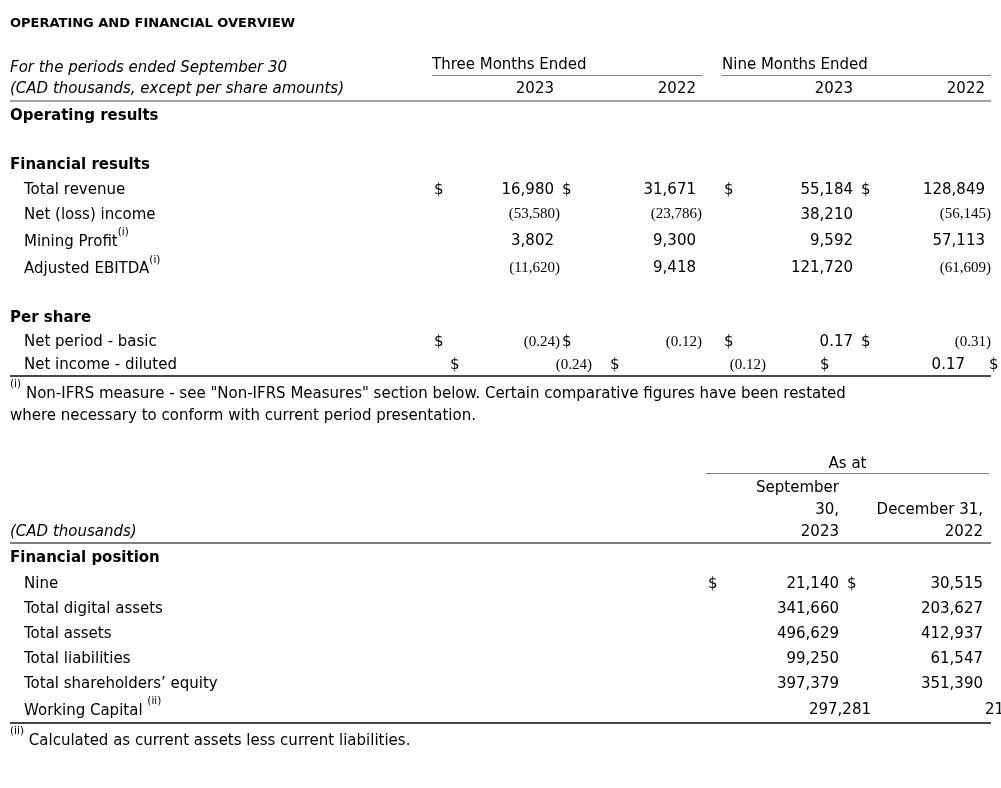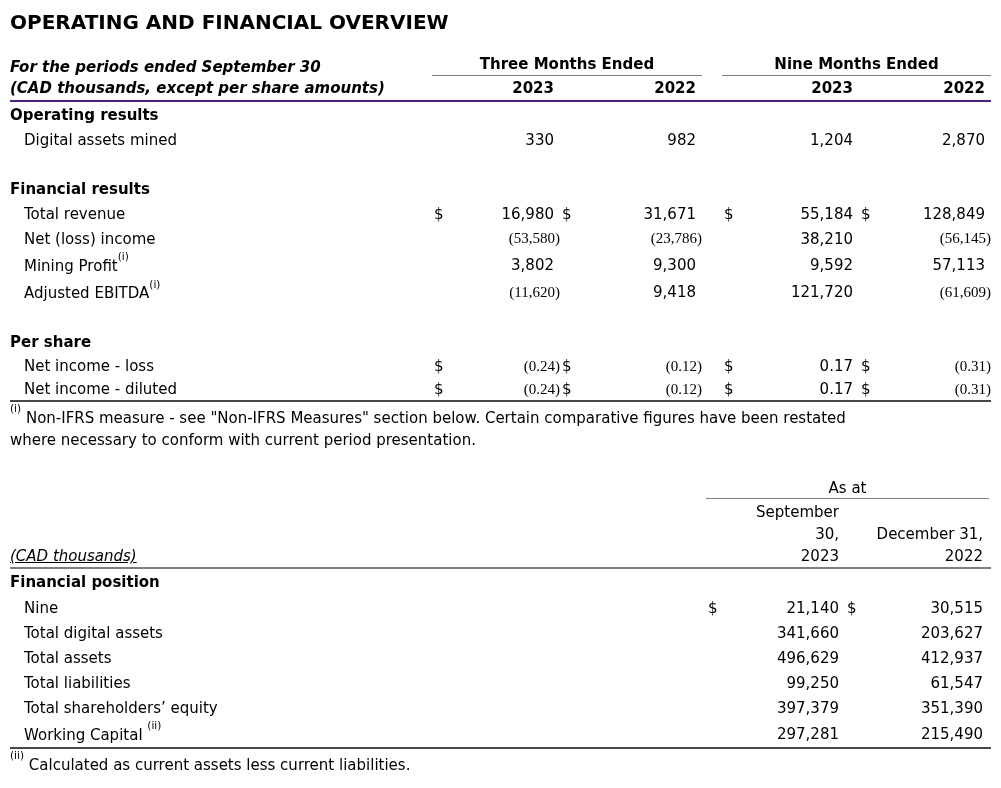--- a/index.html
+++ b/index.html
@@ -5,53 +5,53 @@
   * { margin: 0; padding: 0; box-sizing: border-box; }
   html, body { background: #ffffff; }
   body {
     width: 1001px; height: 788px;
     font-family: "DejaVu Sans", "Liberation Sans", sans-serif;
     font-size: 15px; color: #000;
     padding: 13px 0 0 10px;
     overflow: hidden;
   }
   .content { width: 981px; }
-  .doc-title { font-weight: bold; font-size: 20px; line-height: 19px; }
+  .doc-title { font-weight: bold; font-size: 13px; line-height: 19px; }
 
   
   .t1 { margin-top: 21px; }
   .t1row, .t1head-row {
     display: grid;
     grid-template-columns: 422px 26px 102px 22px 120px 20px 27px 110px 16px 116px;
     align-items: center;
   }
   .t1 .hrow1 { height: 23px; align-items: end; }
   .t1 .hrow2 { height: 24px; }
-  .t1head { border-bottom: 2px solid #4c1d95; font-weight: bold; }
+  .t1head { border-bottom: 2px solid #a3a3a3; }
   .group-head {
-    text-align: center; line-height: 21px;
+    text-align: left; line-height: 21px;
     border-bottom: 1.5px solid #808080;
   }
   .g1 { grid-column: 2 / span 4; }
   .g2 { grid-column: 7 / span 4; }
   .caption { font-style: italic; }
   .num { text-align: right; padding-right: 6px; white-space: nowrap; }
   .num.neg { padding-right: 0; font-family: Liberation Serif, serif; }
   .dollar { text-align: left; padding-left: 2px; }
   .label { padding-left: 14px; white-space: nowrap; }
   .heading-cell { font-weight: bold; grid-column: 1 / -1; }
   .r25 { height: 25px; }
   .r24 { height: 24px; }
   .r26 { height: 26px; }
   .r27 { height: 27px; }
   .r28 { height: 28px; }
   .r29 { height: 29px; }
   .spacer24 { height: 24px; }
   .spacer23 { height: 23px; }
-  .bottom-rule { border-bottom: 2.5px solid #474747; }
+  .bottom-rule { border-bottom: 2.5px solid #474747; gap: 16px; }
   .sup { font-size: 10.5px; position: relative; top: -4.5px; }
 
   .footnote { margin-top: 0; line-height: 22px; max-width: 872px; }
   .footnote .sup { top: -5px; }
 
   
   .t2 { margin-top: 27px; }
   .t2row, .t2head-row {
     display: grid;
     grid-template-columns: 696px 26px 113px 20px 124px;
@@ -61,21 +61,21 @@
   .asat-cell {
     grid-column: 2 / span 4;
     text-align: center; line-height: 20px; height: 21px;
     border-bottom: 1.5px solid #808080;
   }
   .t2colhead { align-items: end; padding-top: 2px; }
   .t2colhead .colhdr {
     white-space: pre-line; text-align: right; line-height: 22px;
     padding-right: 6px; align-self: end;
   }
-  .t2colhead .caption { align-self: end; line-height: 22px; text-decoration: underline; }
+  .t2colhead .caption { align-self: end; line-height: 22px; }
 </style>
 </head>
 <body>
 
 <div class="content">
 
   <div class="doc-title">OPERATING AND FINANCIAL OVERVIEW</div>
 
   <div class="t1">
 
@@ -96,32 +96,20 @@
         <div class="num">2023</div>
         <div class="dollar"></div>
         <div class="num">2022</div>
       </div>
     </div>
 
     <div class="t1row r25">
       <div class="heading-cell">Operating results</div>
     </div>
 
-    <div class="t1row r25">
-      <div class="label"><span>Digital assets mined</span></div>
-      <div class="dollar"></div>
-      <div class="num">330</div>
-      <div class="dollar"></div>
-      <div class="num">982</div>
-      <div></div>
-      <div class="dollar"></div>
-      <div class="num">1,204</div>
-      <div class="dollar"></div>
-      <div class="num">2,870</div>
-    </div>
 
     <div class="spacer24"></div>
 
     <div class="t1row r25">
       <div class="heading-cell">Financial results</div>
     </div>
 
     <div class="t1row r25">
       <div class="label"><span>Total revenue</span></div>
       <div class="dollar">$</div>
@@ -174,21 +162,21 @@
       <div class="num neg">(61,609)</div>
     </div>
 
     <div class="spacer23"></div>
 
     <div class="t1row r25">
       <div class="heading-cell">Per share</div>
     </div>
 
     <div class="t1row r24">
-      <div class="label"><span>Net income - loss</span></div>
+      <div class="label"><span>Net period - basic</span></div>
       <div class="dollar">$</div>
       <div class="num neg">(0.24)</div>
       <div class="dollar">$</div>
       <div class="num neg">(0.12)</div>
       <div></div>
       <div class="dollar">$</div>
       <div class="num">0.17</div>
       <div class="dollar">$</div>
       <div class="num neg">(0.31)</div>
     </div>

